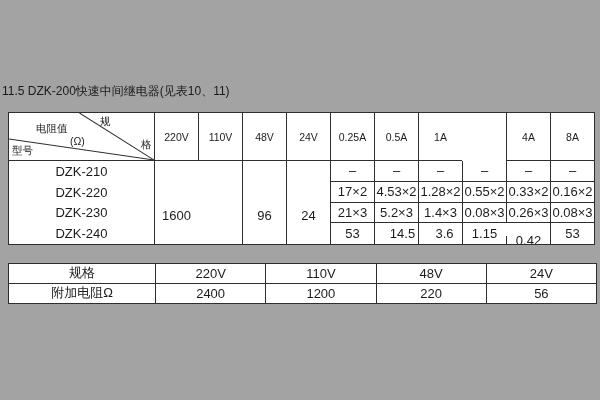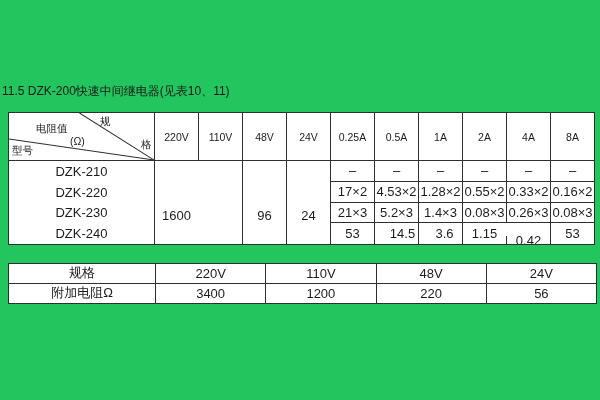--- a/index.html
+++ b/index.html
@@ -1,21 +1,21 @@
 <!DOCTYPE html>
 <html><head>
 <meta charset="utf-8">
 <style>
   html,body{margin:0;padding:0;}
   body{
     width:600px;height:400px;background:#ffffff;
     font-family:"Liberation Sans","DejaVu Sans",sans-serif;
     color:#1c1c1c;overflow:hidden;
   }
-  .page{position:relative;width:600px;height:400px;background:#22c55e;}
+  .page{position:relative;width:600px;height:400px;background:#a3a3a3;}
   .doc-title{
     position:absolute;left:2px;top:83px;
     font-size:12px;color:#1a1a1a;white-space:nowrap;
   }
   .tbl{
     position:absolute;display:grid;
     border:1px solid #2e2e2e;box-sizing:border-box;
     background:#fff;
   }
   #table1{
@@ -77,21 +77,20 @@
       <span class="d-row">型号</span>
     </div>
 
   <div class="cell hdr bl bb" style="grid-area: 1 / 2;">220V</div>
       <div class="cell hdr bl bb" style="grid-area: 1 / 3;">110V</div>
       <div class="cell hdr bl bb" style="grid-area: 1 / 4;">48V</div>
       <div class="cell hdr bl bb" style="grid-area: 1 / 5;">24V</div>
       <div class="cell hdr bl bb" style="grid-area: 1 / 6;">0.25A</div>
       <div class="cell hdr bl bb" style="grid-area: 1 / 7;">0.5A</div>
       <div class="cell hdr bl bb" style="grid-area: 1 / 8;">1A</div>
-      <div class="cell hdr bl bb" style="grid-area: 1 / 9;">2A</div>
       <div class="cell hdr bl bb" style="grid-area: 1 / 10;">4A</div>
       <div class="cell hdr bl bb" style="grid-area: 1 / 11;">8A</div>
       <div class="model-col">
         <div class="cell ">DZK-210</div>
         <div class="cell ">DZK-220</div>
         <div class="cell ">DZK-230</div>
         <div class="cell ">DZK-240</div>
       </div>
       <div class="cell bl vmerge" style="grid-area: 2 / 2 / span 4;">1600</div>
       <div class="cell bl vmerge" style="grid-area: 2 / 4 / span 4; text-align: right;">96</div>
@@ -123,19 +122,19 @@
     </div>
 
   <div class="tbl" id="table2">
 
   <div class="cell bb" style="grid-area: 1 / 1;">规格</div>
       <div class="cell bl bb" style="grid-area: 1 / 2;">220V</div>
       <div class="cell bl bb" style="grid-area: 1 / 3;">110V</div>
       <div class="cell bl bb" style="grid-area: 1 / 4;">48V</div>
       <div class="cell bl bb" style="grid-area: 1 / 5;">24V</div>
       <div class="cell " style="grid-area: 2 / 1;">附加电阻Ω</div>
-      <div class="cell bl" style="grid-area: 2 / 2;">3400</div>
+      <div class="cell bl" style="grid-area: 2 / 2;">2400</div>
       <div class="cell bl" style="grid-area: 2 / 3;">1200</div>
       <div class="cell bl" style="grid-area: 2 / 4;">220</div>
       <div class="cell bl" style="grid-area: 2 / 5;">56</div>
     </div>
 
 </div>
 
 </body></html>

